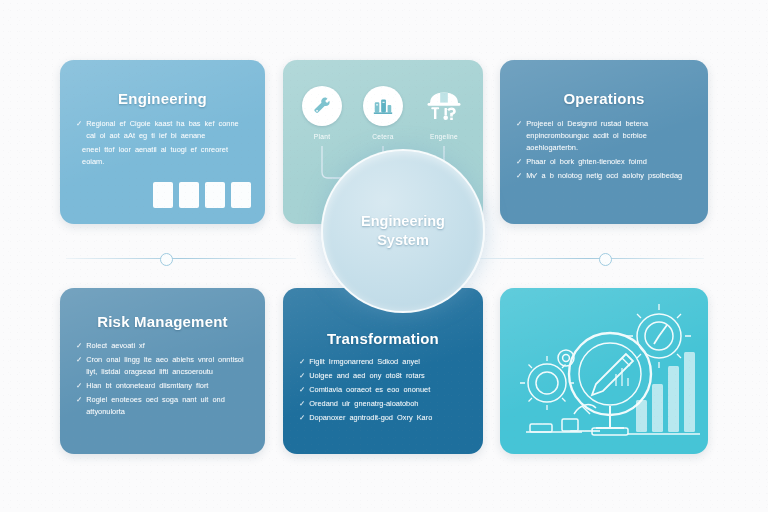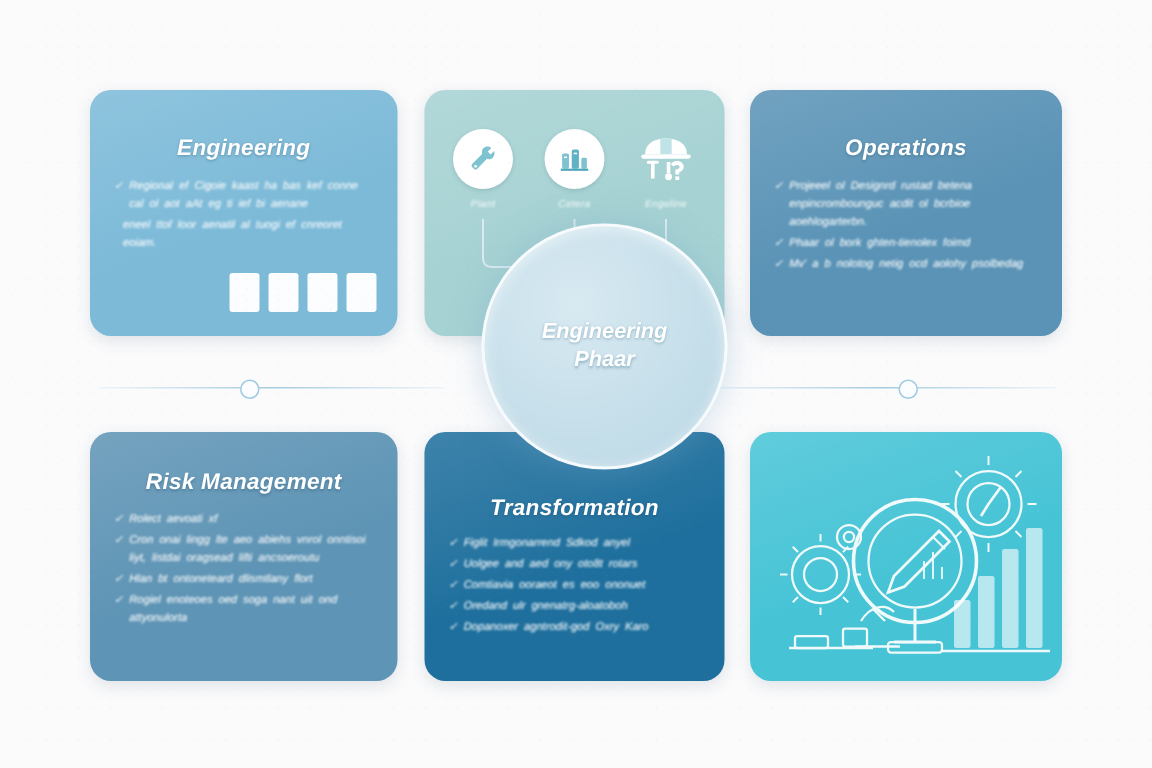--- a/index.html
+++ b/index.html
@@ -4,21 +4,21 @@
 <title>Engineering System Infographic</title>
 <style>
   html,body{margin:0;padding:0;}
   body{
     width:768px;height:512px;
     background:#fbfbfc;
     font-family:"Liberation Sans", sans-serif;
     overflow:hidden;
     position:relative;
   }
-  #canvas{position:absolute;inset:0;font-style:italic;}
+  #canvas{position:absolute;inset:0;}
 
   
   #noise{
     position:absolute;inset:0;pointer-events:none;
     background-image:
       radial-gradient(rgba(140,150,165,.055) .6px, transparent .7px),
       radial-gradient(rgba(170,150,160,.04) .6px, transparent .7px);
     background-size:7px 7px, 11px 11px;
     background-position:0 0, 3px 4px;
   }
@@ -344,19 +344,19 @@
         <rect x="184" y="64" width="11" height="80" rx="1.5"></rect>
       </g>
       <path d="M128 146h72" stroke="#ffffff" stroke-width="1.6" opacity=".9" fill="none"></path>
     </svg>
   </div>
 
   <div id="hub">
     <div id="hub-circle">
       <div id="hub-label">
         <span>Engineering</span><br>
-        <span>Phaar</span>
+        <span>System</span>
       </div>
     </div>
   </div>
 
   <div id="noise"></div>
 </div>
 
 </body></html>

